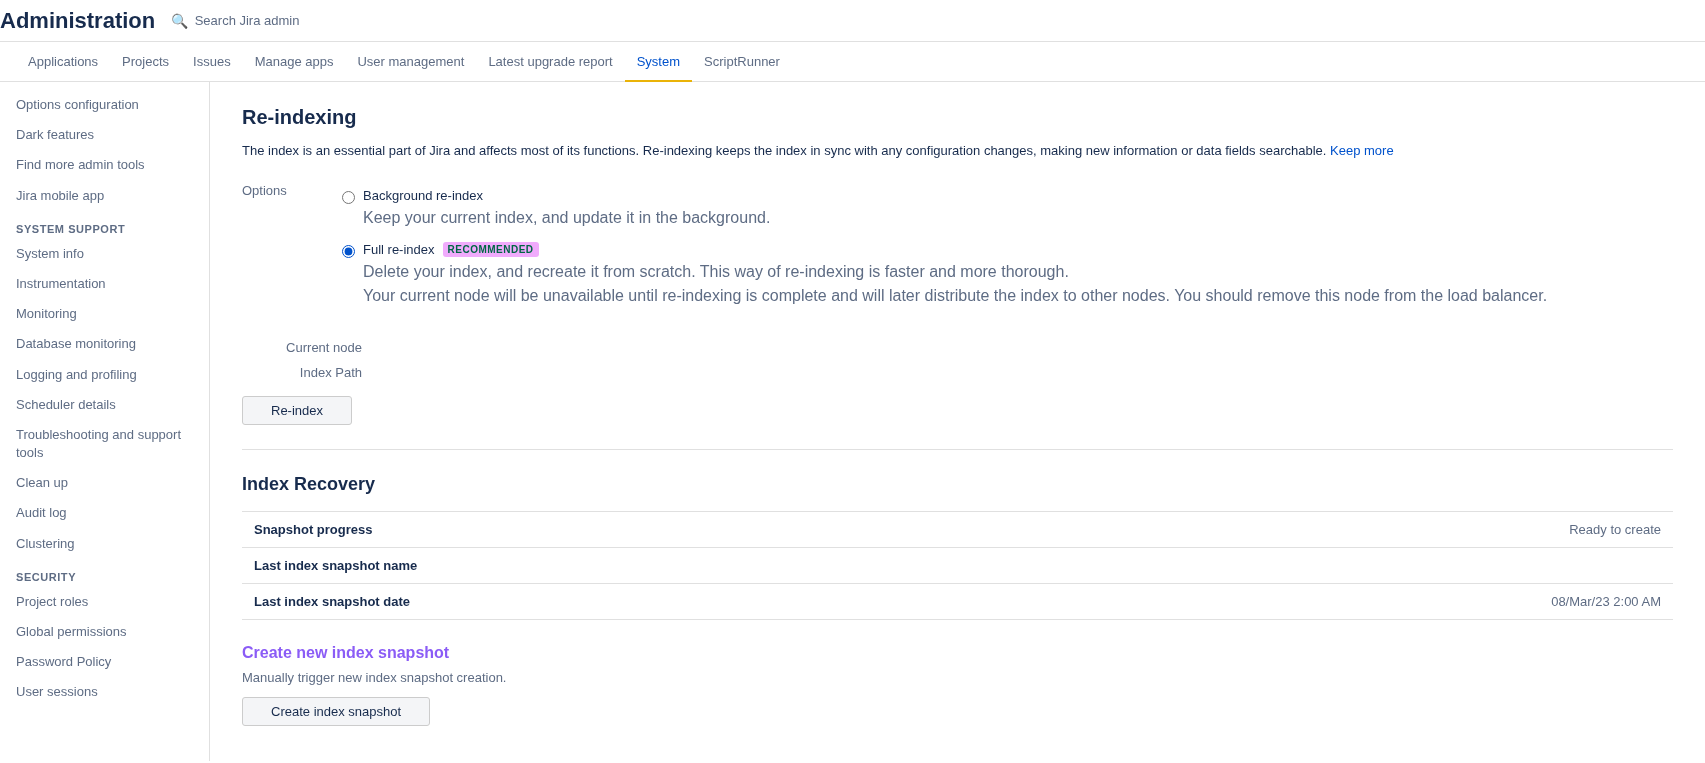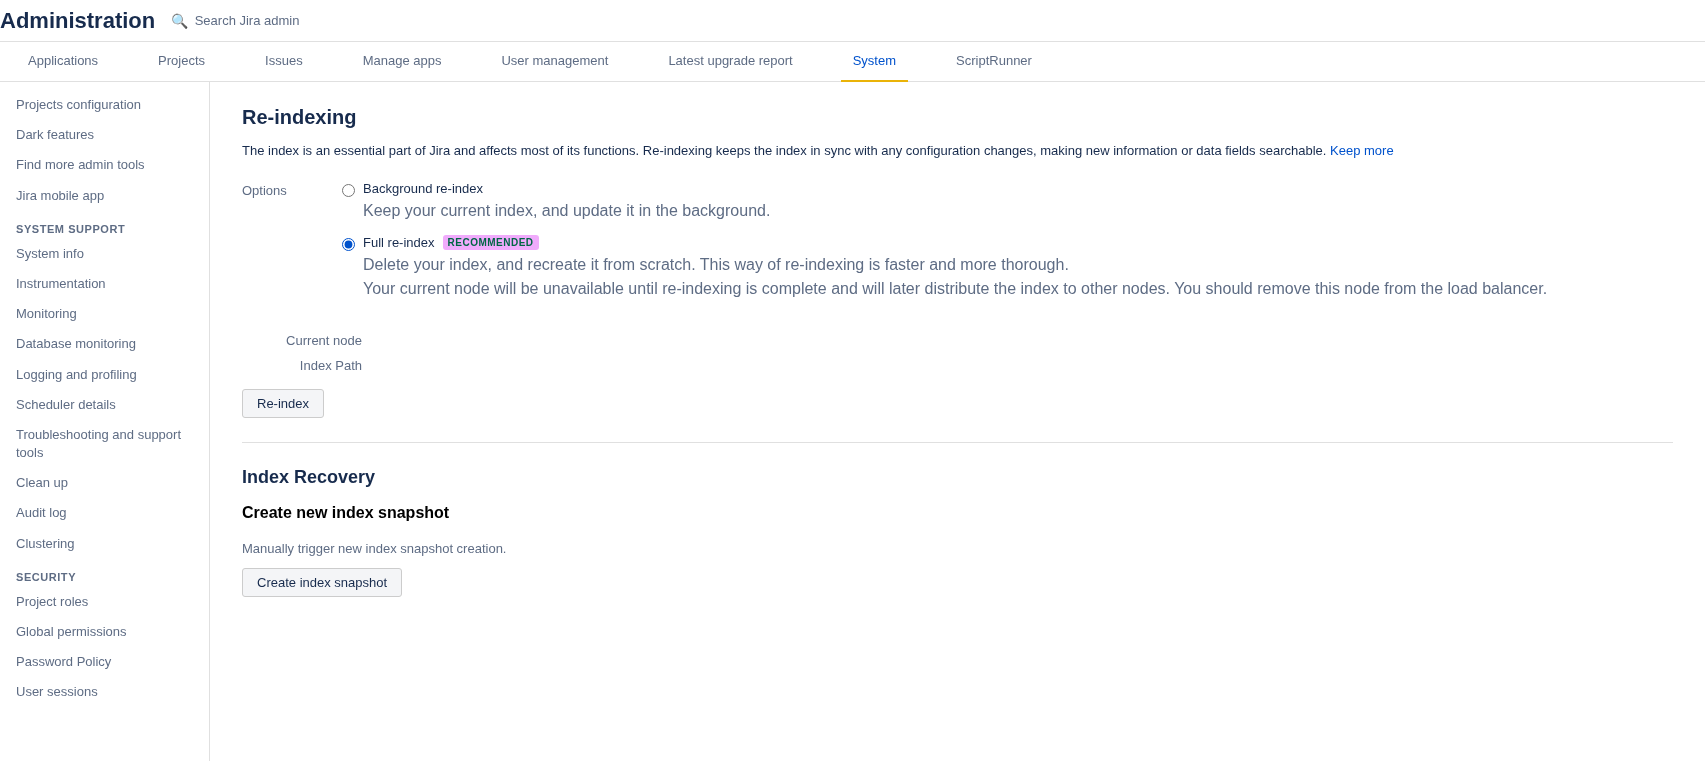--- a/index.html
+++ b/index.html
@@ -25,25 +25,24 @@
       gap: 6px;
       color: #5e6c84;
       font-size: 13px;
       cursor: pointer;
     }
     .search-icon { font-size: 14px; }
 
     
     .nav-tabs {
       display: flex;
-      align-items: center;
+      align-items: flex-start;
       padding: 0 16px;
       border-bottom: 1px solid #e0e0e0;
       height: 40px;
-      gap: 36px;
     }
     .nav-tab {
       padding: 0 12px;
       height: 40px;
       display: flex;
       align-items: center;
       font-size: 13px;
       color: #5e6c84;
       cursor: pointer;
       text-decoration: none;
@@ -115,21 +114,21 @@
       display: flex;
       gap: 0;
       margin-bottom: 20px;
     }
     .options-label {
       min-width: 100px;
       font-size: 13px;
       color: #5e6c84;
       padding-top: 2px;
     }
-    .options-body { flex: 1; }
+    .options-body { flex: 1; margin-top: 7px; }
     .option-row {
       display: flex;
       align-items: flex-start;
       margin-bottom: 12px;
       gap: 8px;
     }
     .option-row input[type="radio"] {
       margin-top: 3px;
       accent-color: #0052cc;
     }
@@ -169,21 +168,21 @@
       font-size: 13px;
       color: #5e6c84;
       text-align: right;
     }
     .form-value {
       font-size: 13px;
       color: #172b4d;
     }
 
     .btn {
-      padding: 6px 14px;
+      padding: 6px 28px;
       font-size: 13px;
       border: 1px solid #ccc;
       background: #f4f5f7;
       border-radius: 3px;
       cursor: pointer;
       color: #172b4d;
       text-align: right;
     }
 
     .divider {
@@ -227,22 +226,22 @@
       width: 260px;
     }
     .status-table td:last-child {
       color: #5e6c84;
       text-align: right;
     }
 
     .create-snapshot-title {
       font-size: 16px;
       font-weight: 600;
-      color: #000000;
-      margin-bottom: 19px;
+      color: #8b5cf6;
+      margin-bottom: 8px;
     }
     .create-snapshot-desc {
       font-size: 13px;
       color: #5e6c84;
       margin-bottom: 12px;
     }
   </style>
 </head>
 <body>
 
@@ -261,21 +260,21 @@
   <a class="nav-tab">Manage apps</a>
   <a class="nav-tab">User management</a>
   <a class="nav-tab">Latest upgrade report</a>
   <a class="nav-tab active">System</a>
   <a class="nav-tab">ScriptRunner</a>
 </nav>
 
 <div class="layout">
 
   <aside class="sidebar">
-    <div class="sidebar-item">Projects configuration</div>
+    <div class="sidebar-item">Options configuration</div>
     <div class="sidebar-item">Dark features</div>
     <div class="sidebar-item">Find more admin tools</div>
     <div class="sidebar-item">Jira mobile app</div>
 
     <div class="sidebar-section-label">SYSTEM SUPPORT</div>
     <div class="sidebar-item">System info</div>
     <div class="sidebar-item">Instrumentation</div>
     <div class="sidebar-item">Monitoring</div>
     <div class="sidebar-item">Database monitoring</div>
     <div class="sidebar-item">Logging and profiling</div>
@@ -341,19 +340,35 @@
     <div style="margin-top: 16px; margin-bottom: 8px;">
       <button class="btn">Re-index</button>
     </div>
 
     <hr class="divider">
 
     
     <h2 class="index-recovery-title">Index Recovery</h2>
 
 
+    <table class="status-table">
+      <tbody>
+        <tr>
+          <td>Snapshot progress</td>
+          <td>Ready to create</td>
+        </tr>
+        <tr>
+          <td>Last index snapshot name</td>
+          <td></td>
+        </tr>
+        <tr>
+          <td>Last index snapshot date</td>
+          <td>08/Mar/23 2:00 AM</td>
+        </tr>
+      </tbody>
+    </table>
 
     <h3 class="create-snapshot-title">Create new index snapshot</h3>
     <p class="create-snapshot-desc">Manually trigger new index snapshot creation.</p>
     <button class="btn">Create index snapshot</button>
 
   </main>
 </div>
 
 </body></html>

